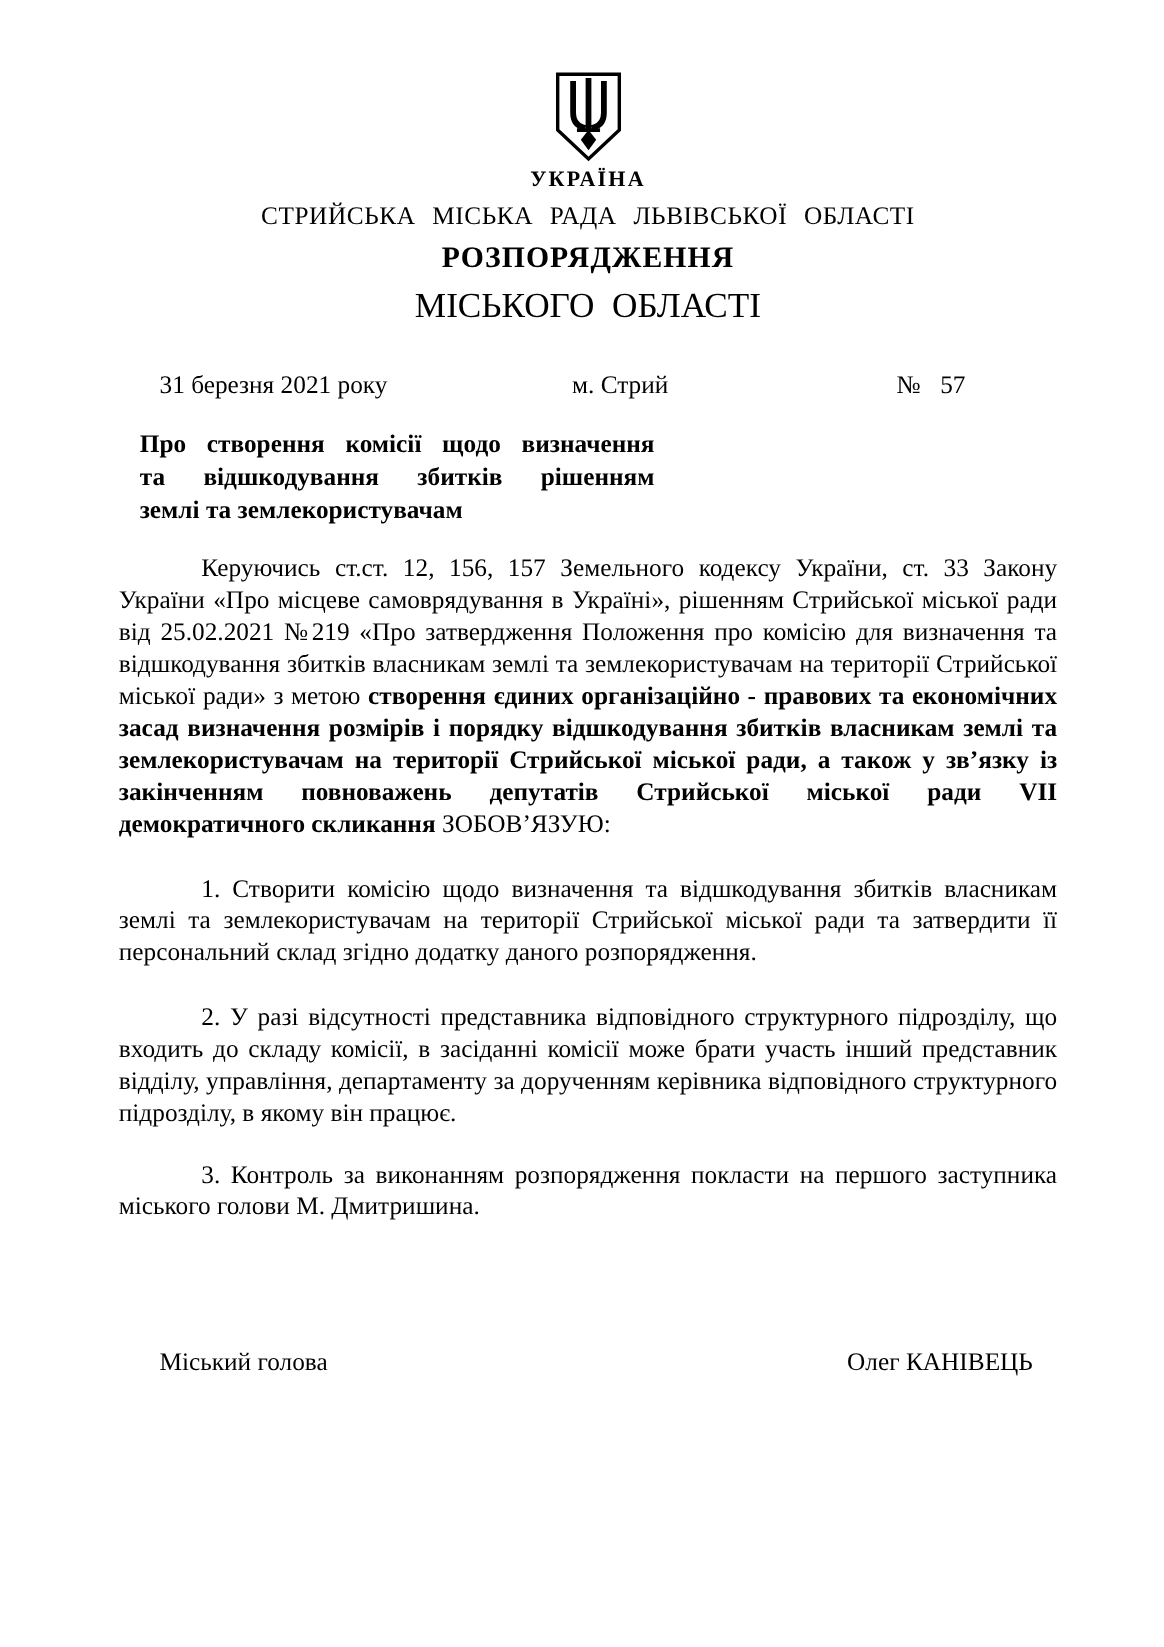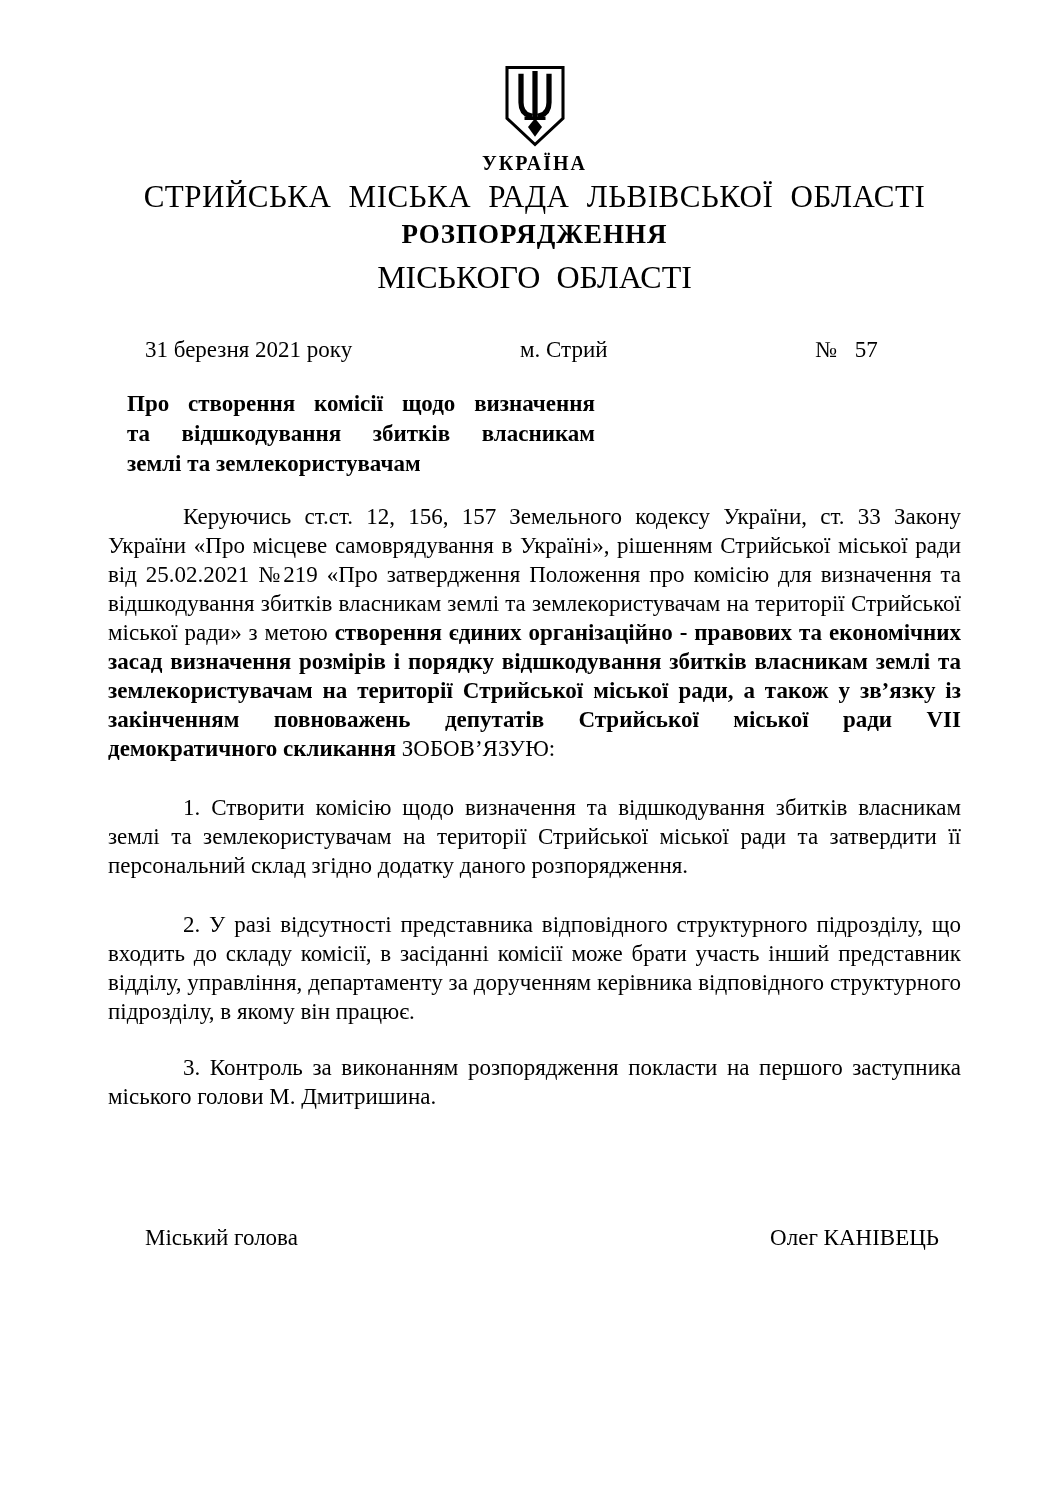--- a/index.html
+++ b/index.html
@@ -19,21 +19,21 @@
   .country {
     margin-top: 2px;
     font-weight: bold;
     font-size: 20px;
     line-height: 26px;
     letter-spacing: 2px;
     text-align: center;
   }
   .org {
     margin-top: 6px;
-    font-size: 31px;
+    font-size: 23px;
     line-height: 30px;
     word-spacing: 9px;
     letter-spacing: 0.5px;
     text-align: center;
     white-space: nowrap;
   }
   .doc-type {
     margin-top: 3px;
     font-weight: bold;
     font-size: 27px;
@@ -118,21 +118,21 @@
   <div class="doc-author">МІСЬКОГО ОБЛАСТІ</div>
 
   <div class="meta-row">
     <span class="meta-date">31 березня 2021 року</span>
     <span class="meta-place">м. Стрий</span>
     <span class="meta-number">№ 57</span>
   </div>
 
   <div class="subject">
     <div class="subject-line j">Про створення комісії щодо визначення</div>
-    <div class="subject-line j">та відшкодування збитків власникам</div>
+    <div class="subject-line j">та відшкодування збитків рішенням</div>
     <div class="subject-line">землі та землекористувачам</div>
   </div>
 
   <p class="body preamble"><span>Керуючись ст.ст. 12, 156, 157 Земельного кодексу України, ст. 33 Закону України «Про місцеве самоврядування в Україні», рішенням Стрийської міської ради від 25.02.2021 №219 «Про затвердження Положення про комісію для визначення та відшкодування збитків власникам землі та землекористувачам на території Стрийської міської ради» з метою </span><span class="b">створення єдиних організаційно - правових та економічних засад визначення розмірів і порядку відшкодування збитків власникам землі та землекористувачам на території Стрийської міської ради, а також у зв’язку із закінченням повноважень депутатів Стрийської міської ради VII демократичного скликання </span><span>ЗОБОВ’ЯЗУЮ:</span></p>
 
   <p class="body item-1">1. Створити комісію щодо визначення та відшкодування збитків власникам землі та землекористувачам на території Стрийської міської ради та затвердити її персональний склад згідно додатку даного розпорядження.</p>
 
   <p class="body item-2">2. У разі відсутності представника відповідного структурного підрозділу, що входить до складу комісії, в засіданні комісії може брати участь інший представник відділу, управління, департаменту за дорученням керівника відповідного структурного підрозділу, в якому він працює.</p>
 
   <p class="body item-3">3. Контроль за виконанням розпорядження покласти на першого заступника міського голови М. Дмитришина.</p>

